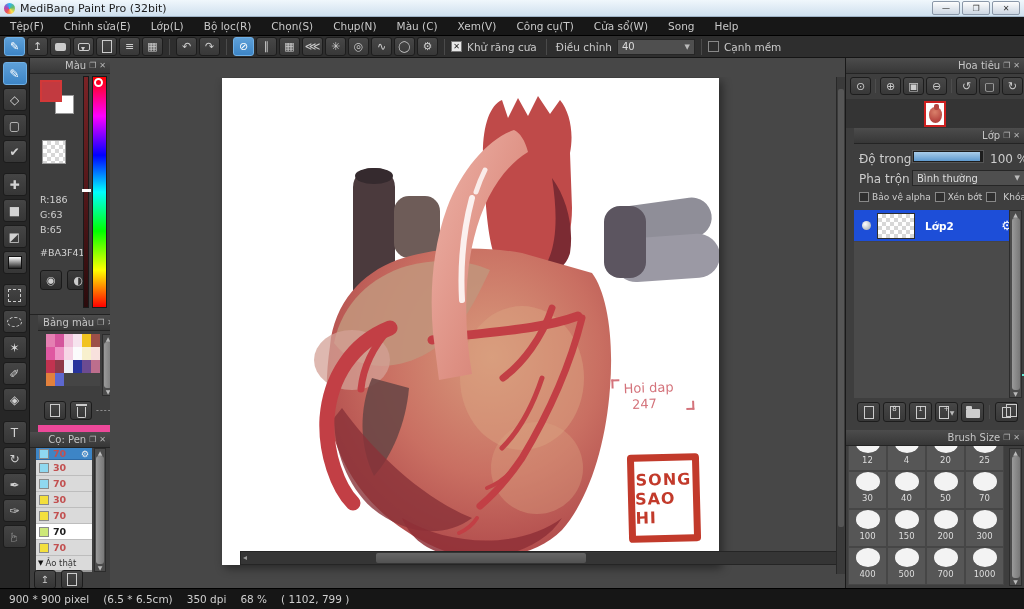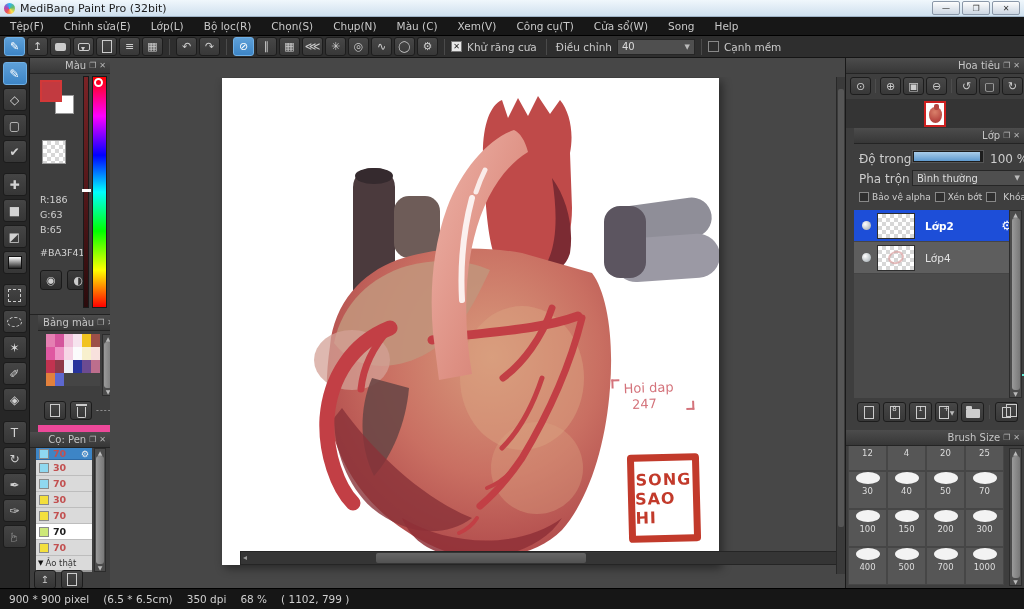--- a/index.html
+++ b/index.html
@@ -130,21 +130,21 @@
   .mini-sketch{position:absolute;left:10px;top:5px;width:16px;height:13px;border:2px solid #daa0a0;border-radius:50%;transform:rotate(-20deg);opacity:.7}
   .mini-marks{position:absolute;left:8px;top:9px;width:6px;height:5px;background:#a65050;box-shadow:9px 1px 0 #a65050,4px 5px 0 -1px #7c3e3e}
   .lscrollbar{position:absolute;right:2px;top:82px;width:13px;height:188px}
   .lbottom{position:absolute;left:3px;top:274px;display:flex;gap:3px;align-items:center}
   .lbtn{width:23px;height:20px;background:linear-gradient(#474747,#383838);border:1px solid #1d1d1d;border-radius:3px;display:flex;align-items:center;justify-content:center;color:#ccc;position:relative}
   .lbtn .caret{font-size:6px;color:#bbb;margin-left:1px}
 
   .panel-size{left:0;top:372px;right:0;bottom:0;overflow:hidden}
   .panel-size .phead{position:relative;z-index:3}
   .szgrid{position:absolute;left:2px;top:3px;width:158px;display:flex;flex-wrap:wrap;z-index:1}
-  .szcell{width:39px;height:38px;background:#565656;border:1px solid #464646;display:flex;flex-direction:column;align-items:center;justify-content:flex-end;padding-bottom:12px}
+  .szcell{width:39px;height:38px;background:#565656;border:1px solid #464646;display:flex;flex-direction:column;align-items:center;justify-content:flex-end;padding-bottom:5px}
   .szcircle{width:24px;height:24px;border-radius:50%;background:#f3f3f3;margin-bottom:2px}
   .szlabel{font-size:8.5px;color:#ddd}
   .szscroll{position:absolute;right:2px;top:18px;width:13px;bottom:2px}
 
   
   .statusbar{position:absolute;left:0;bottom:0;right:0;height:21px;background:#161616;border-top:1px solid #000;display:flex;align-items:center;gap:14px;padding:0 9px;color:#cfcfcf;font-size:10.5px;white-space:nowrap;overflow:hidden}
 
   
   .icx{display:inline-block;position:relative}
   .icx.bubble{width:11px;height:8px;background:#ccc;border-radius:2px}
@@ -604,27 +604,20 @@
             <span>Khóa</span>
           </span>
         </div>
       <div class="layerlist">
           <div class="lrow sel">
             <span class="leye"></span>
             <div class="lthumb checkerbg"></div>
             <span class="lname">Lớp2</span>
             <span class="lgear">⚙</span>
           </div>
-          <div class="lrow">
-            <span class="leye"></span>
-            <div class="lthumb checkerbg">
-              <span class="mini-sketch"></span>
-            </div>
-            <span class="lname">Lớp4</span>
-          </div>
         </div>
       <div class="mini-scroll lscrollbar">
         <span class="arr">▲</span>
         <span class="shandle"></span>
         <span class="arr">▼</span>
       </div>
       <div class="lbottom">
           <div class="lbtn">
             <span class="icx page"></span>
           </div>

